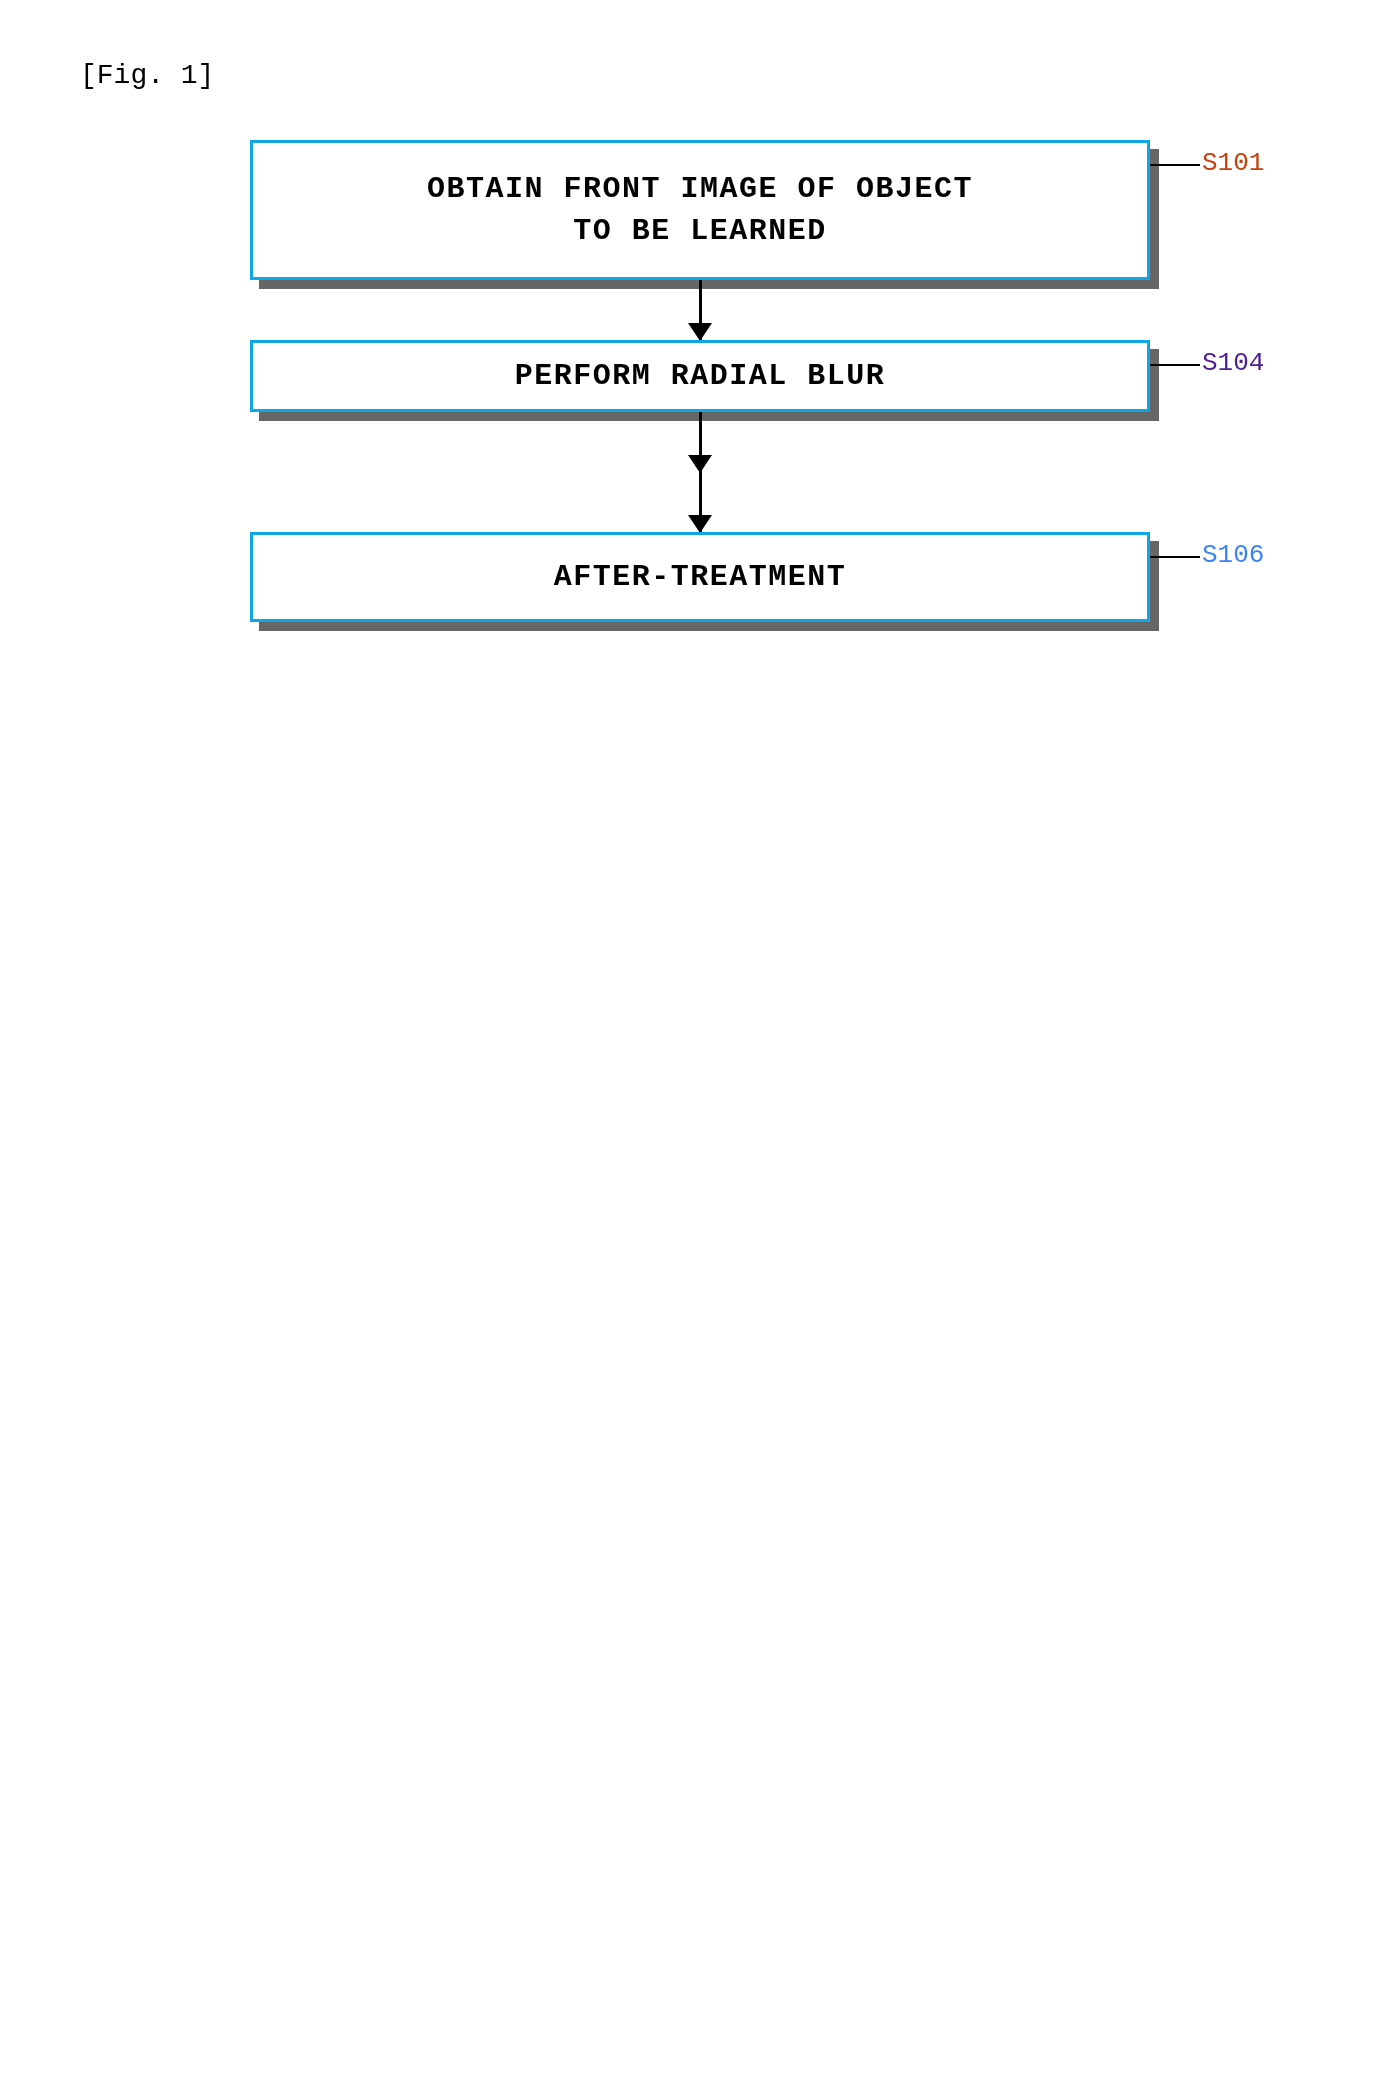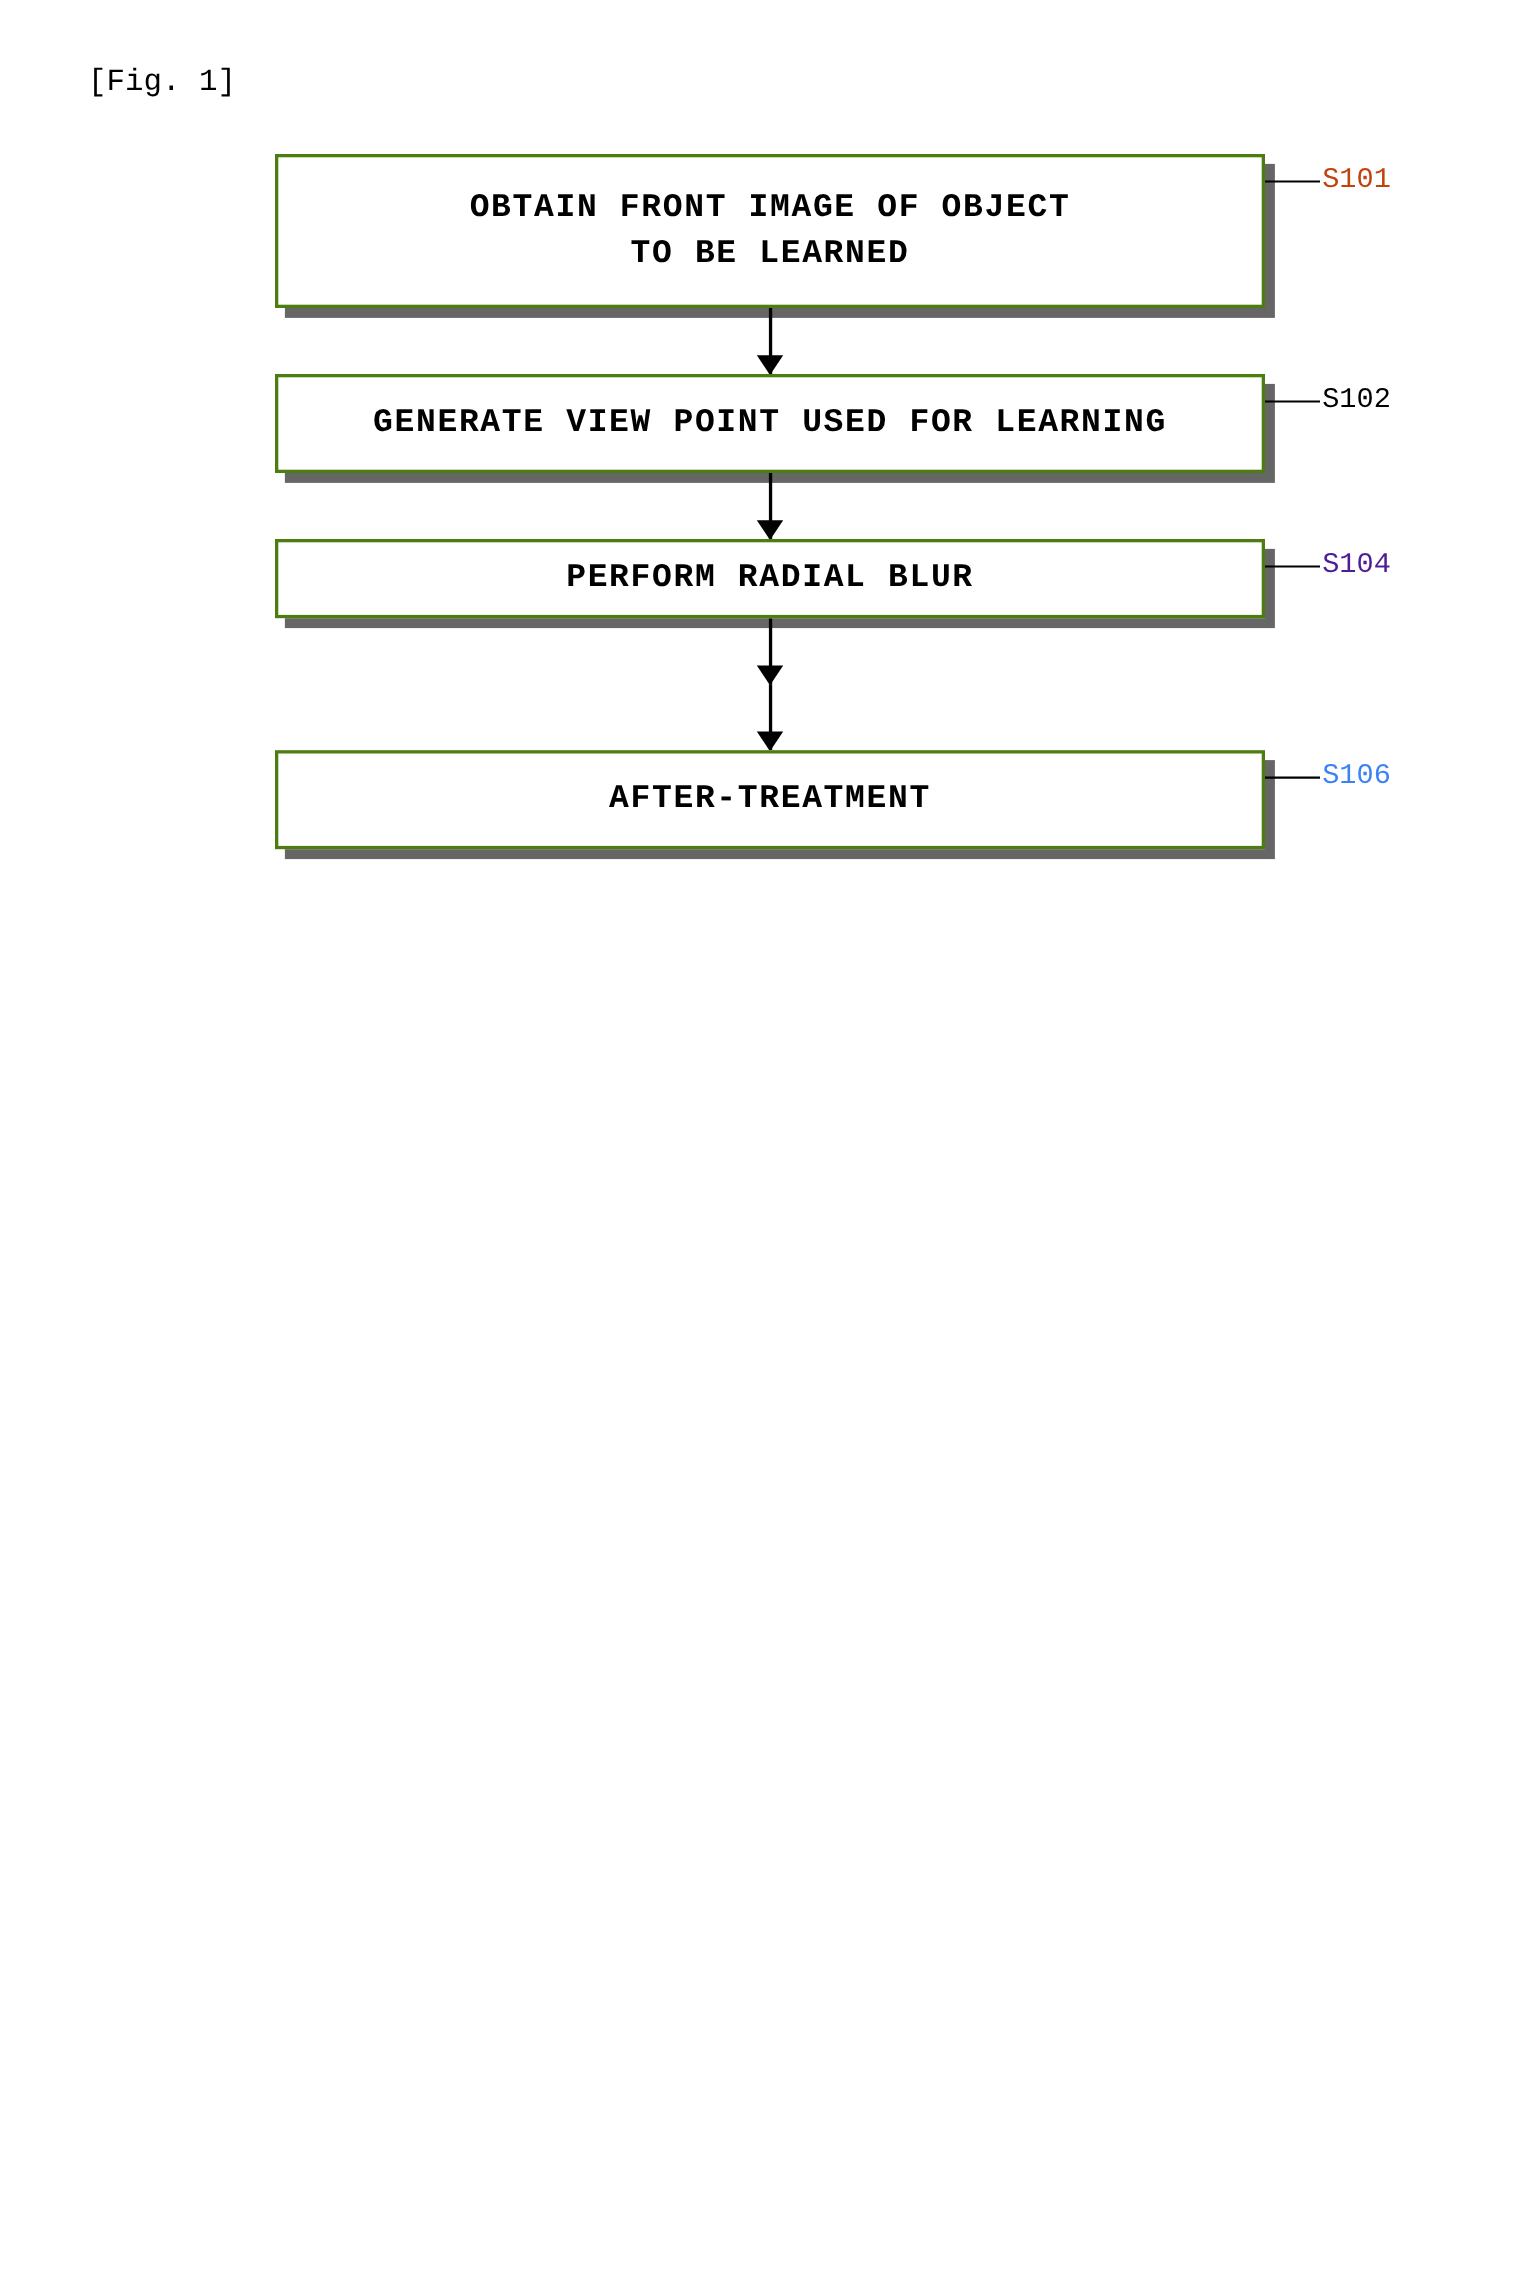--- a/index.html
+++ b/index.html
@@ -37,21 +37,21 @@
       position: absolute;
       top: 140px;
       left: 80px;
       right: 80px;
       display: flex;
       flex-direction: column;
       align-items: center;
     }
 
     .step-box {
-      border: 3px solid #4d7c0f;
+      border: 3px solid #0ea5e9;
       background: #ffffff;
       display: flex;
       align-items: center;
       justify-content: center;
       text-align: center;
       font-size: 30px;
       font-weight: bold;
       letter-spacing: 0.05em;
       color: #000000;
       position: relative;
@@ -147,40 +147,20 @@
           </svg>
           <span style="position:absolute; top:-2px; left:62px;">S101</span>
         </div>
       </div>
 
       <div style="position:relative; display:flex; justify-content:center; width:100%;">
         <div class="arrow-down"></div>
       </div>
     </div>
 
-    <div class="step-wrapper">
-      <div class="step-row">
-        <div style="position:relative; display:inline-block;">
-          <div style="position:absolute; bottom:-9px; left:9px; right:-9px; top:9px; background:#666666; z-index:0;"></div>
-          <div class="step-box s102" style="position:relative;z-index:1;">
-            <span>GENERATE VIEW POINT USED FOR LEARNING</span>
-          </div>
-        </div>
-        <div style="position:absolute; right: calc(50% - 530px); top: 10px; font-size:26px; color:#000;">
-          <svg width="90" height="30" style="display:block;">
-            <line x1="0" y1="15" x2="60" y2="15" stroke="#000" stroke-width="2"></line>
-          </svg>
-          <span style="position:absolute; top:-2px; left:62px;">S102</span>
-        </div>
-      </div>
-
-      <div style="position:relative; display:flex; justify-content:center; width:100%;">
-        <div class="arrow-down"></div>
-      </div>
-    </div>
 
 
     <div class="step-wrapper">
       <div class="step-row">
         <div style="position:relative; display:inline-block;">
           <div style="position:absolute; bottom:-9px; left:9px; right:-9px; top:9px; background:#666666; z-index:0;"></div>
           <div class="step-box s104" style="position:relative;z-index:1;">
             <span>PERFORM RADIAL BLUR</span>
           </div>
         </div>

